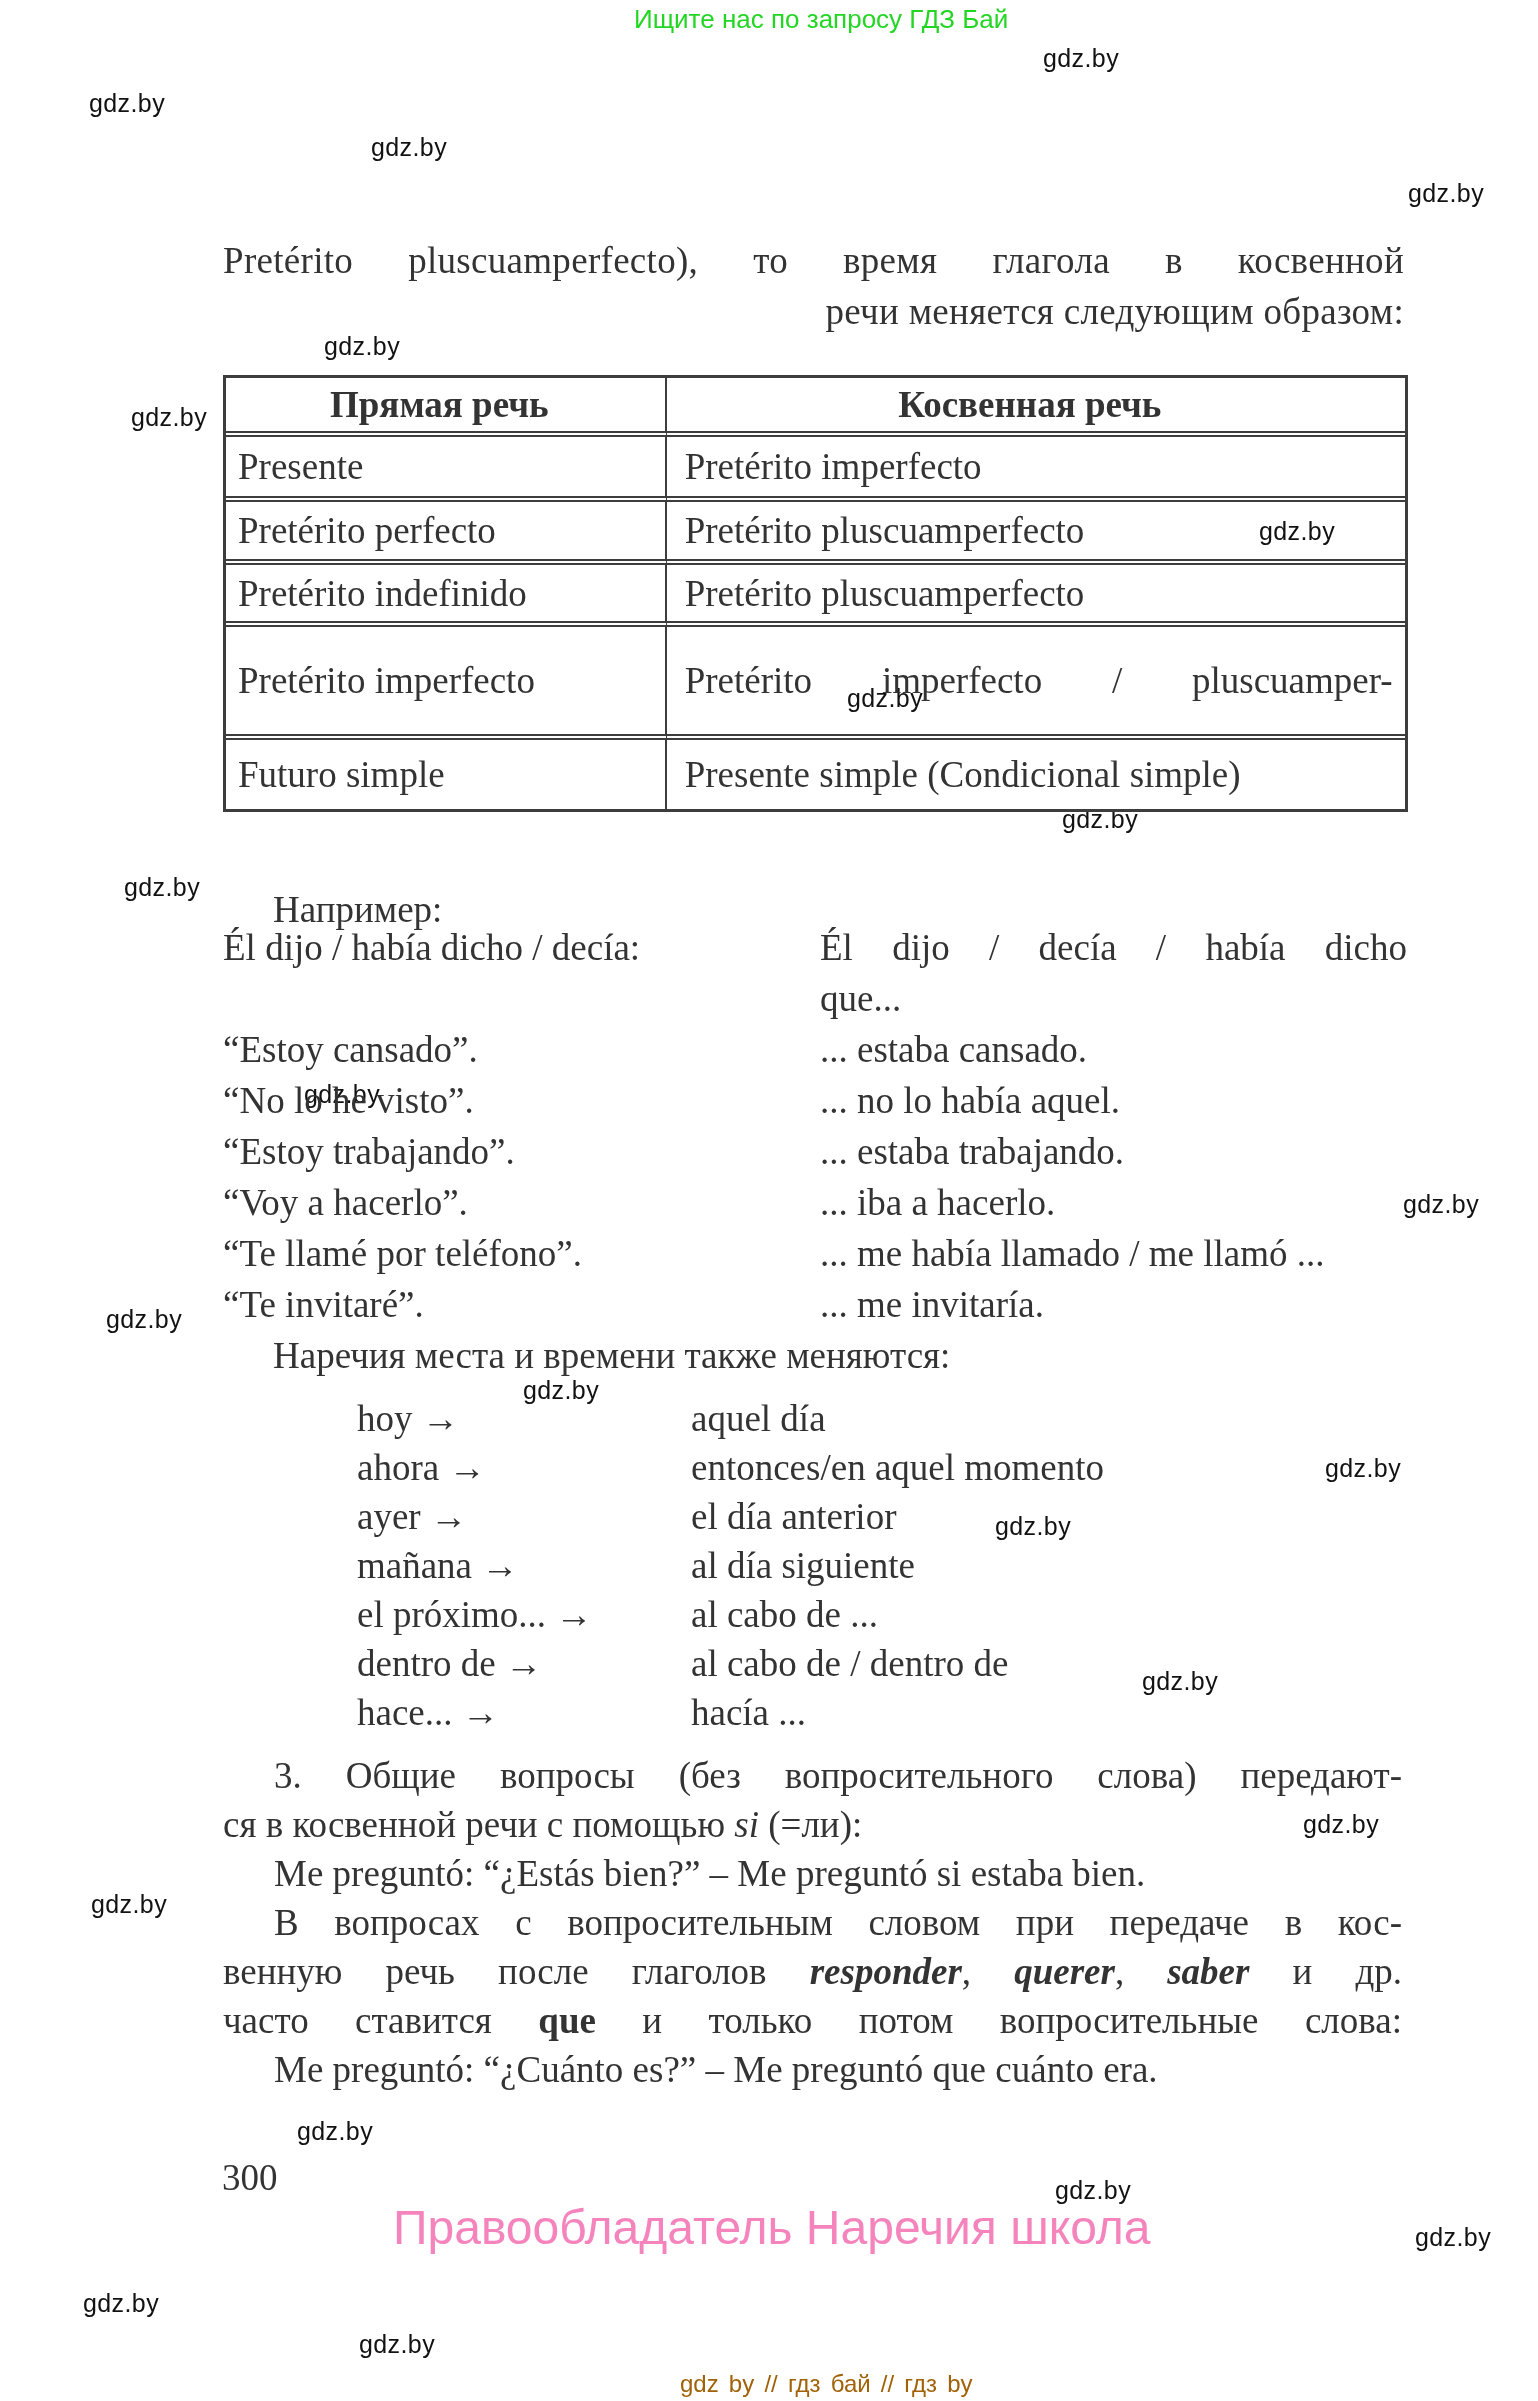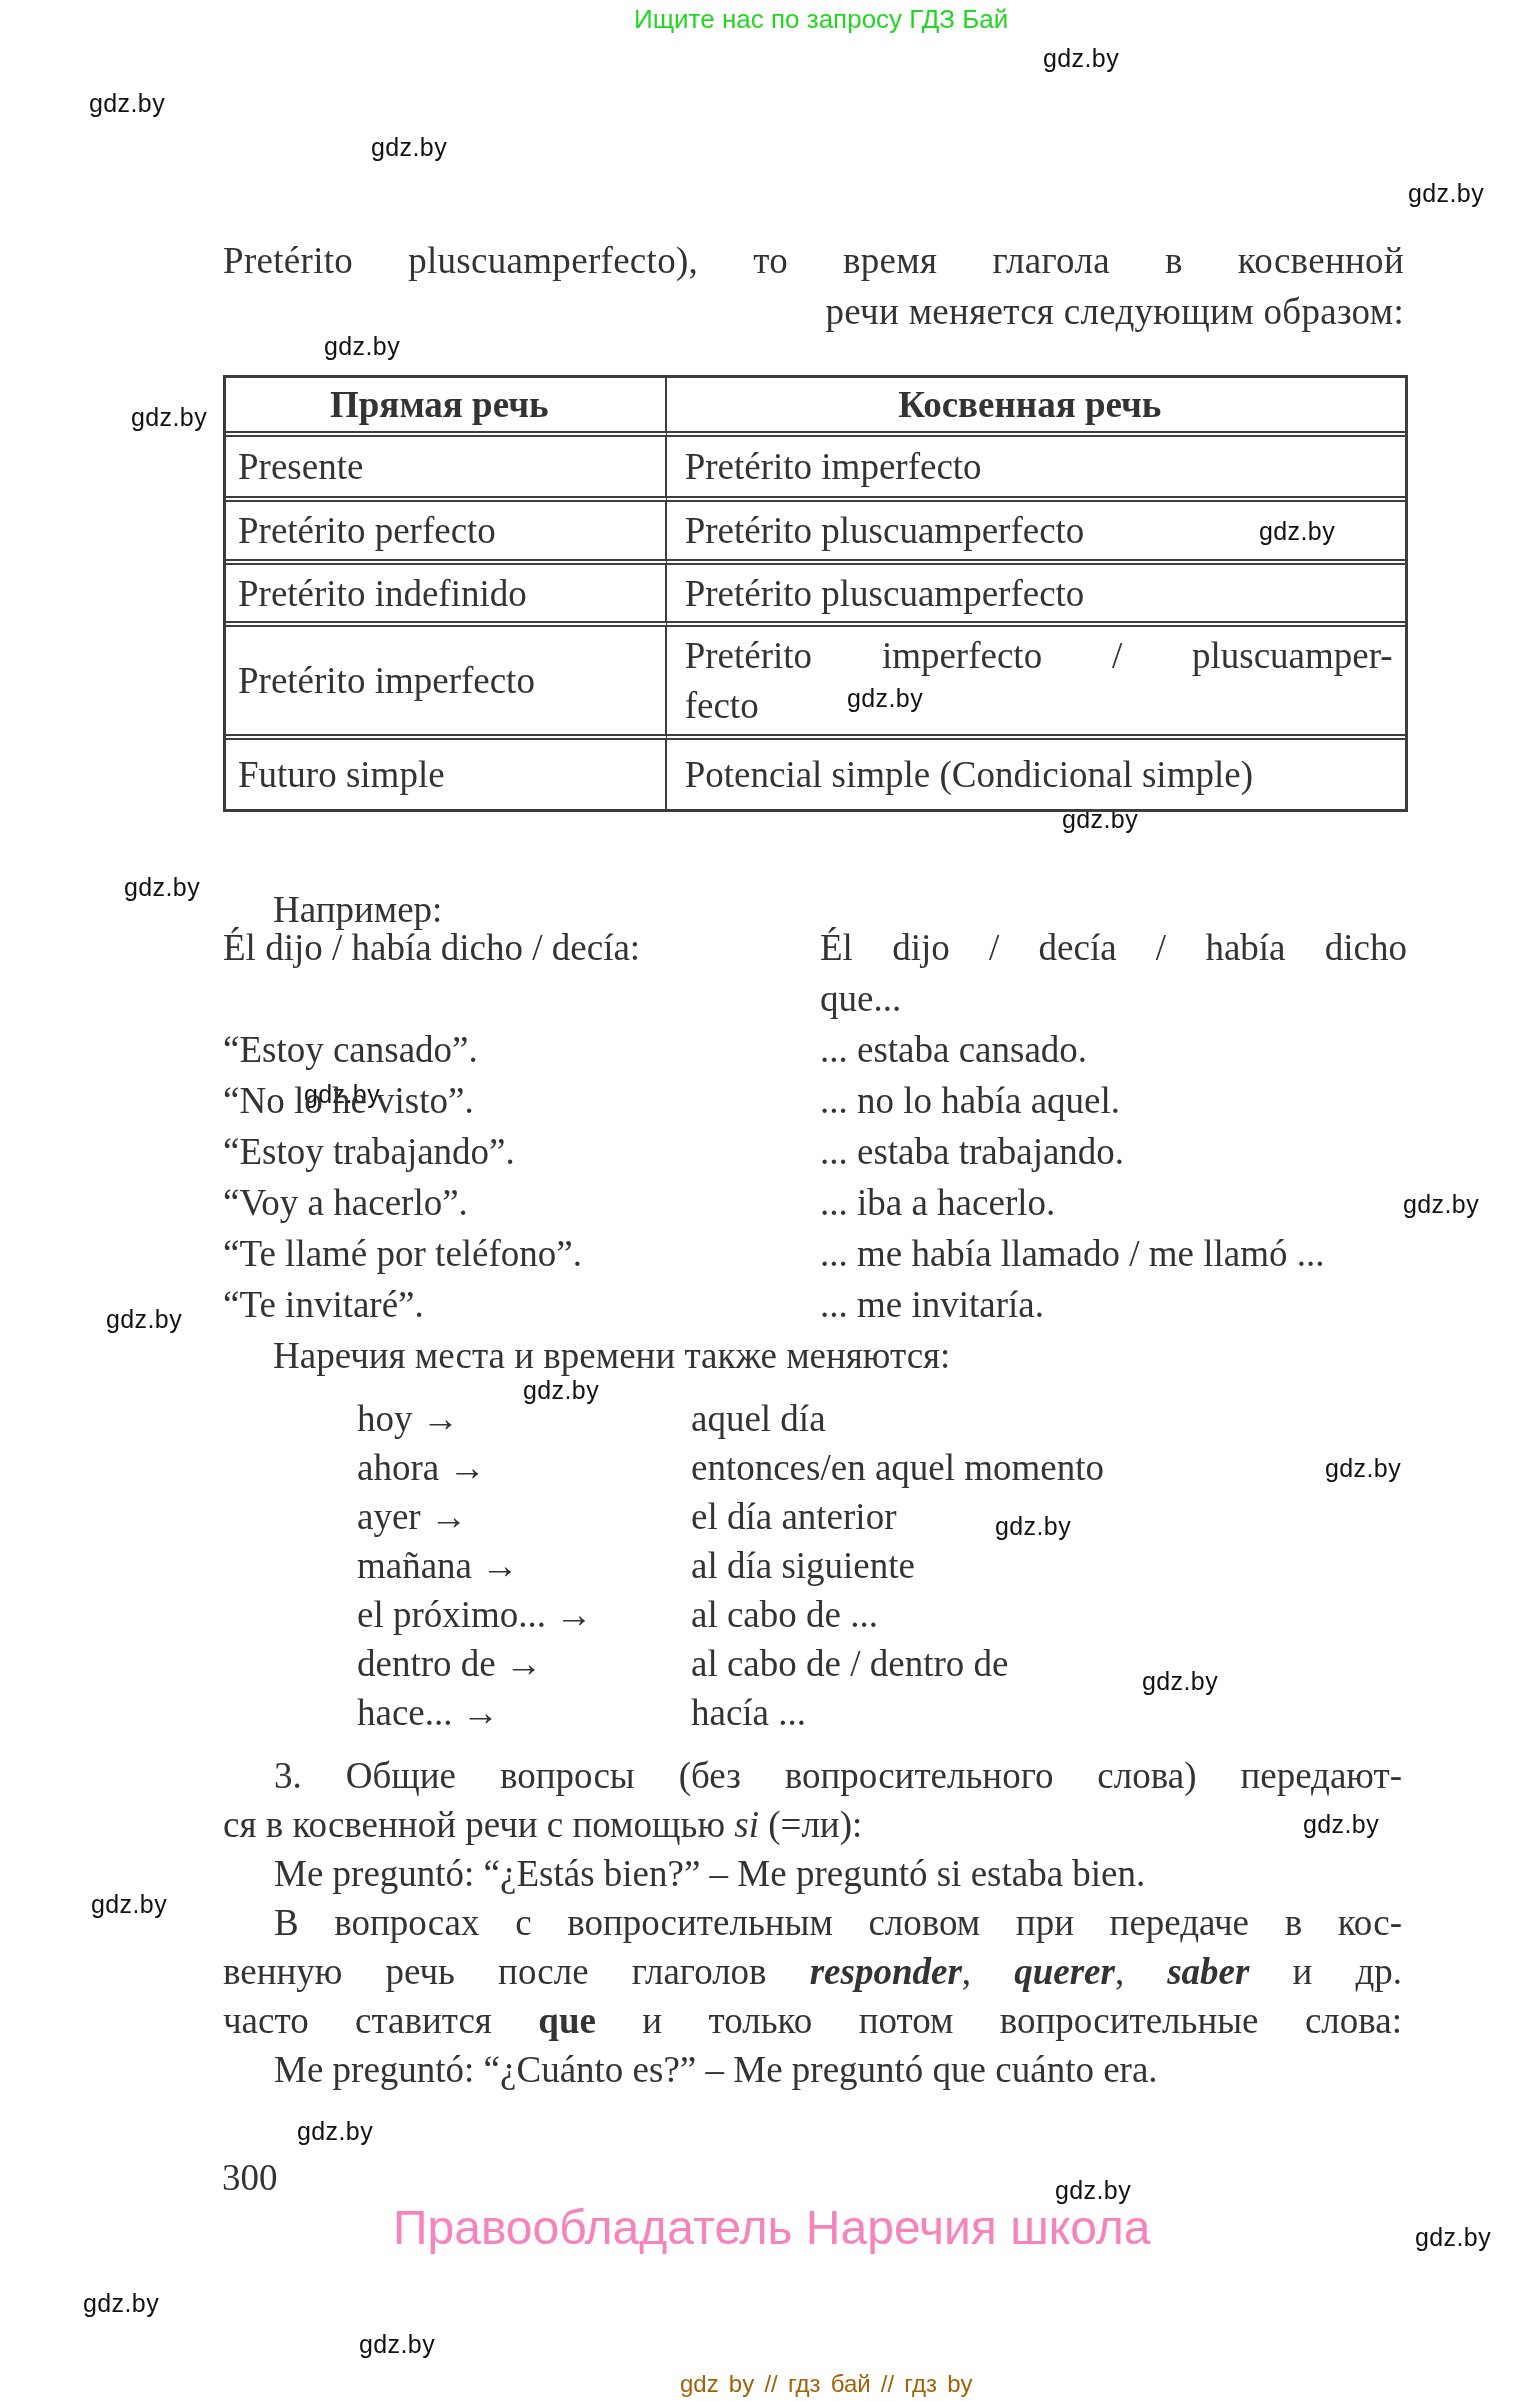--- a/index.html
+++ b/index.html
@@ -104,26 +104,25 @@
     <div class="cell c1">Pretérito perfecto</div>
     <div class="cell">Pretérito pluscuamperfecto</div>
 
     <div class="cell c1">Pretérito indefinido</div>
     <div class="cell">Pretérito pluscuamperfecto</div>
 
     <div class="cell c1">Pretérito imperfecto</div>
     <div class="cell">
       <div class="twoline">
         <div class="just">Pretérito imperfecto / pluscuamper-</div>
-        <div>fecto</div>
       </div>
     </div>
 
     <div class="cell c1 last">Futuro simple</div>
-    <div class="cell last">Potencial simple (Condicional simple)</div>
+    <div class="cell last">Presente simple (Condicional simple)</div>
   </div>
 
   <div class="abs serif-line" style="left:273px;top:888px;font-size:37px;">Например:</div>
 
   <div class="abs" style="left:223px;top:922px;">
     <div class="ex-line">Él dijo / había dicho / decía:</div>
     <div class="ex-line"></div>
     <div class="ex-line">“Estoy cansado”.</div>
     <div class="ex-line">“No lo he visto”.</div>
     <div class="ex-line">“Estoy trabajando”.</div>

